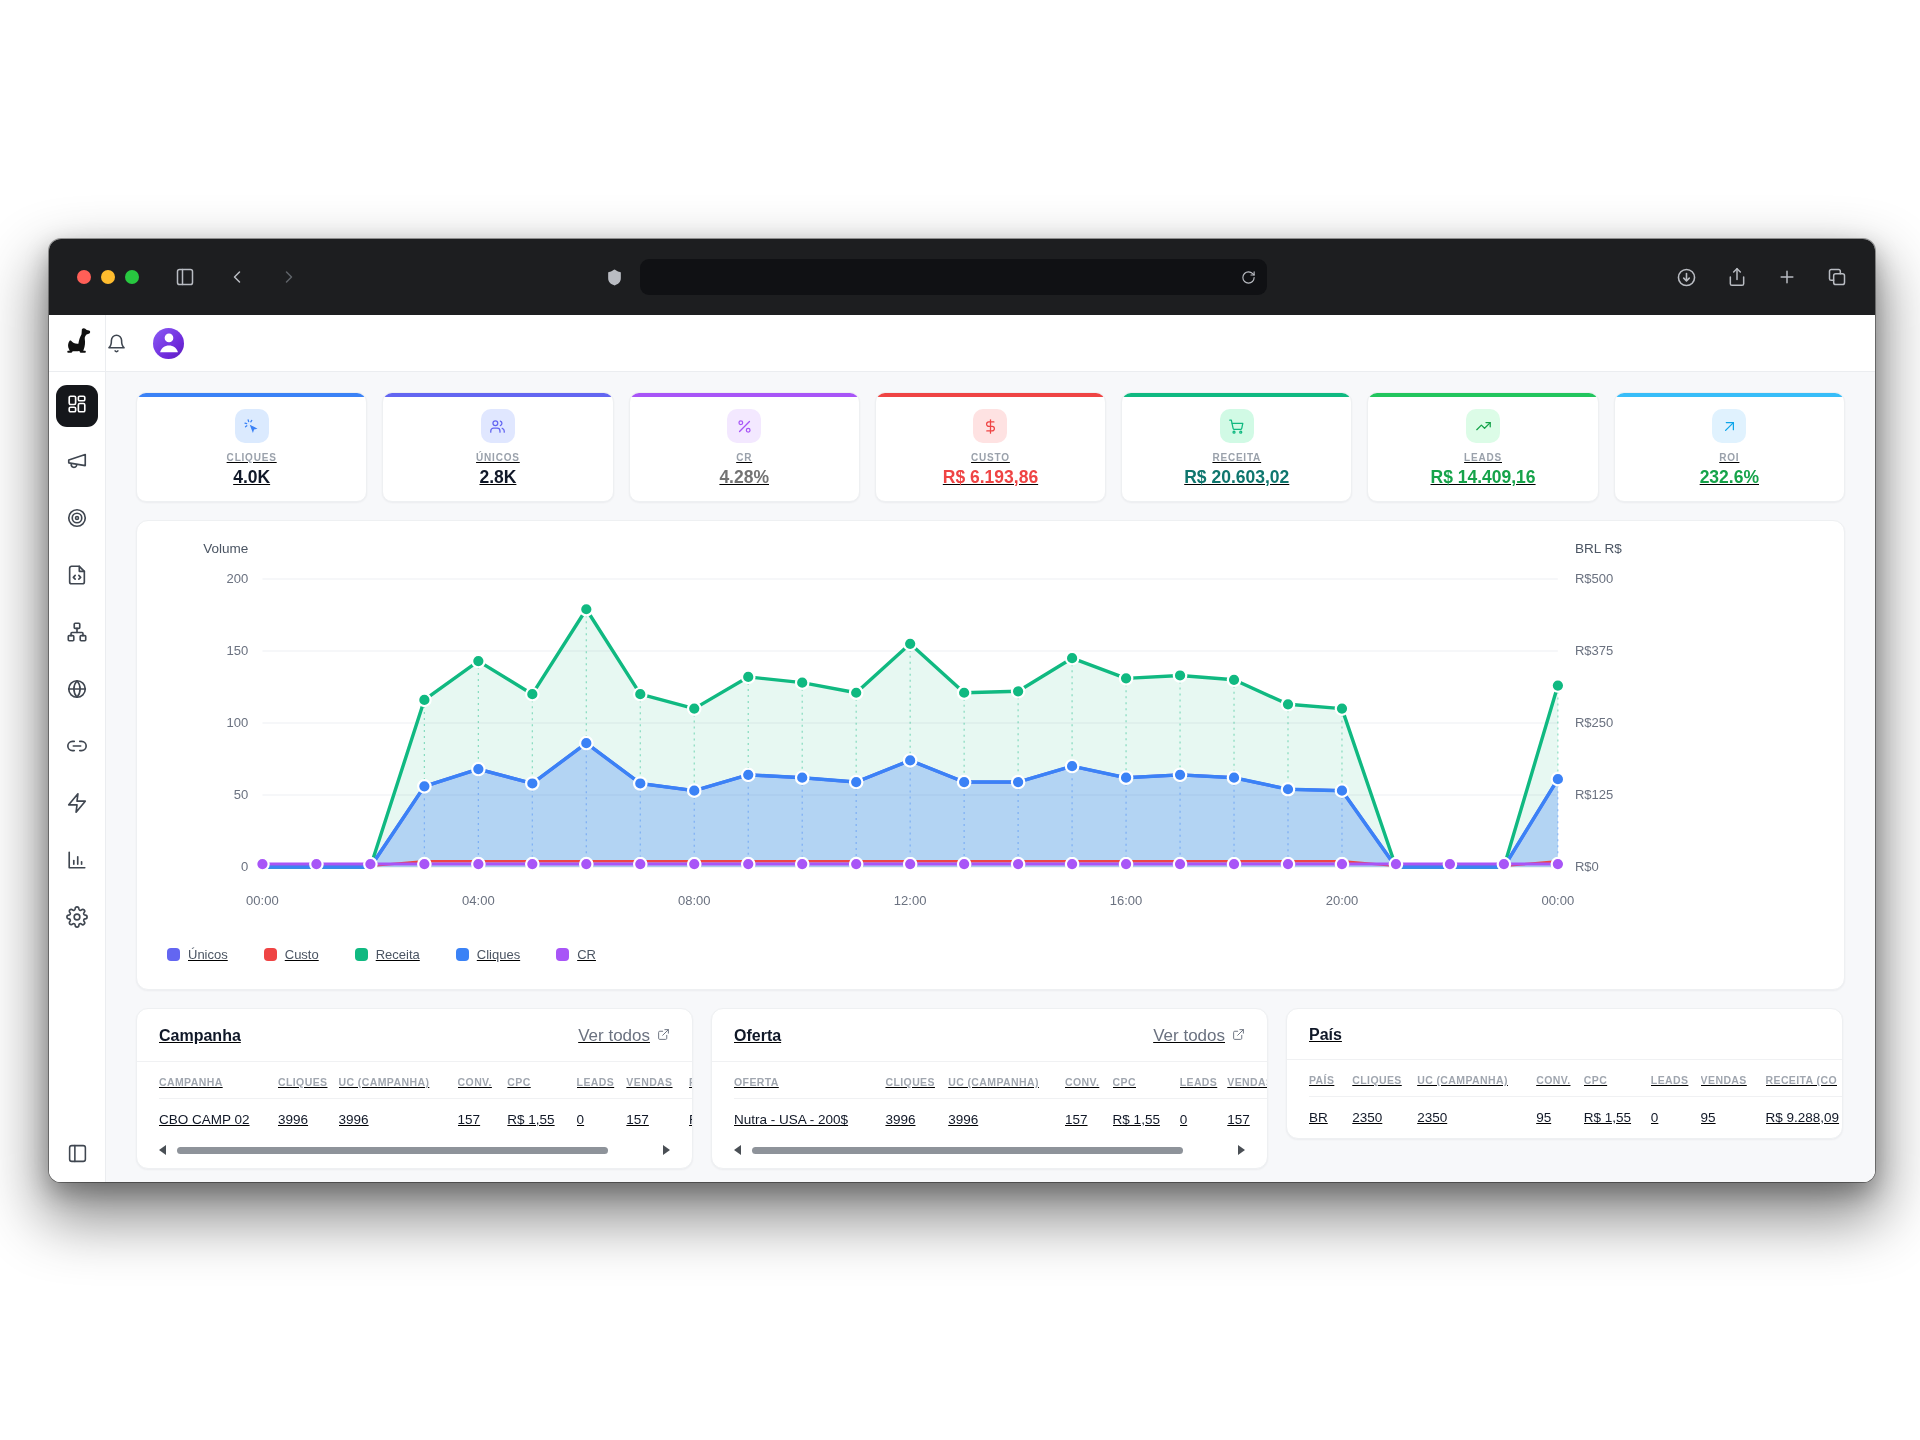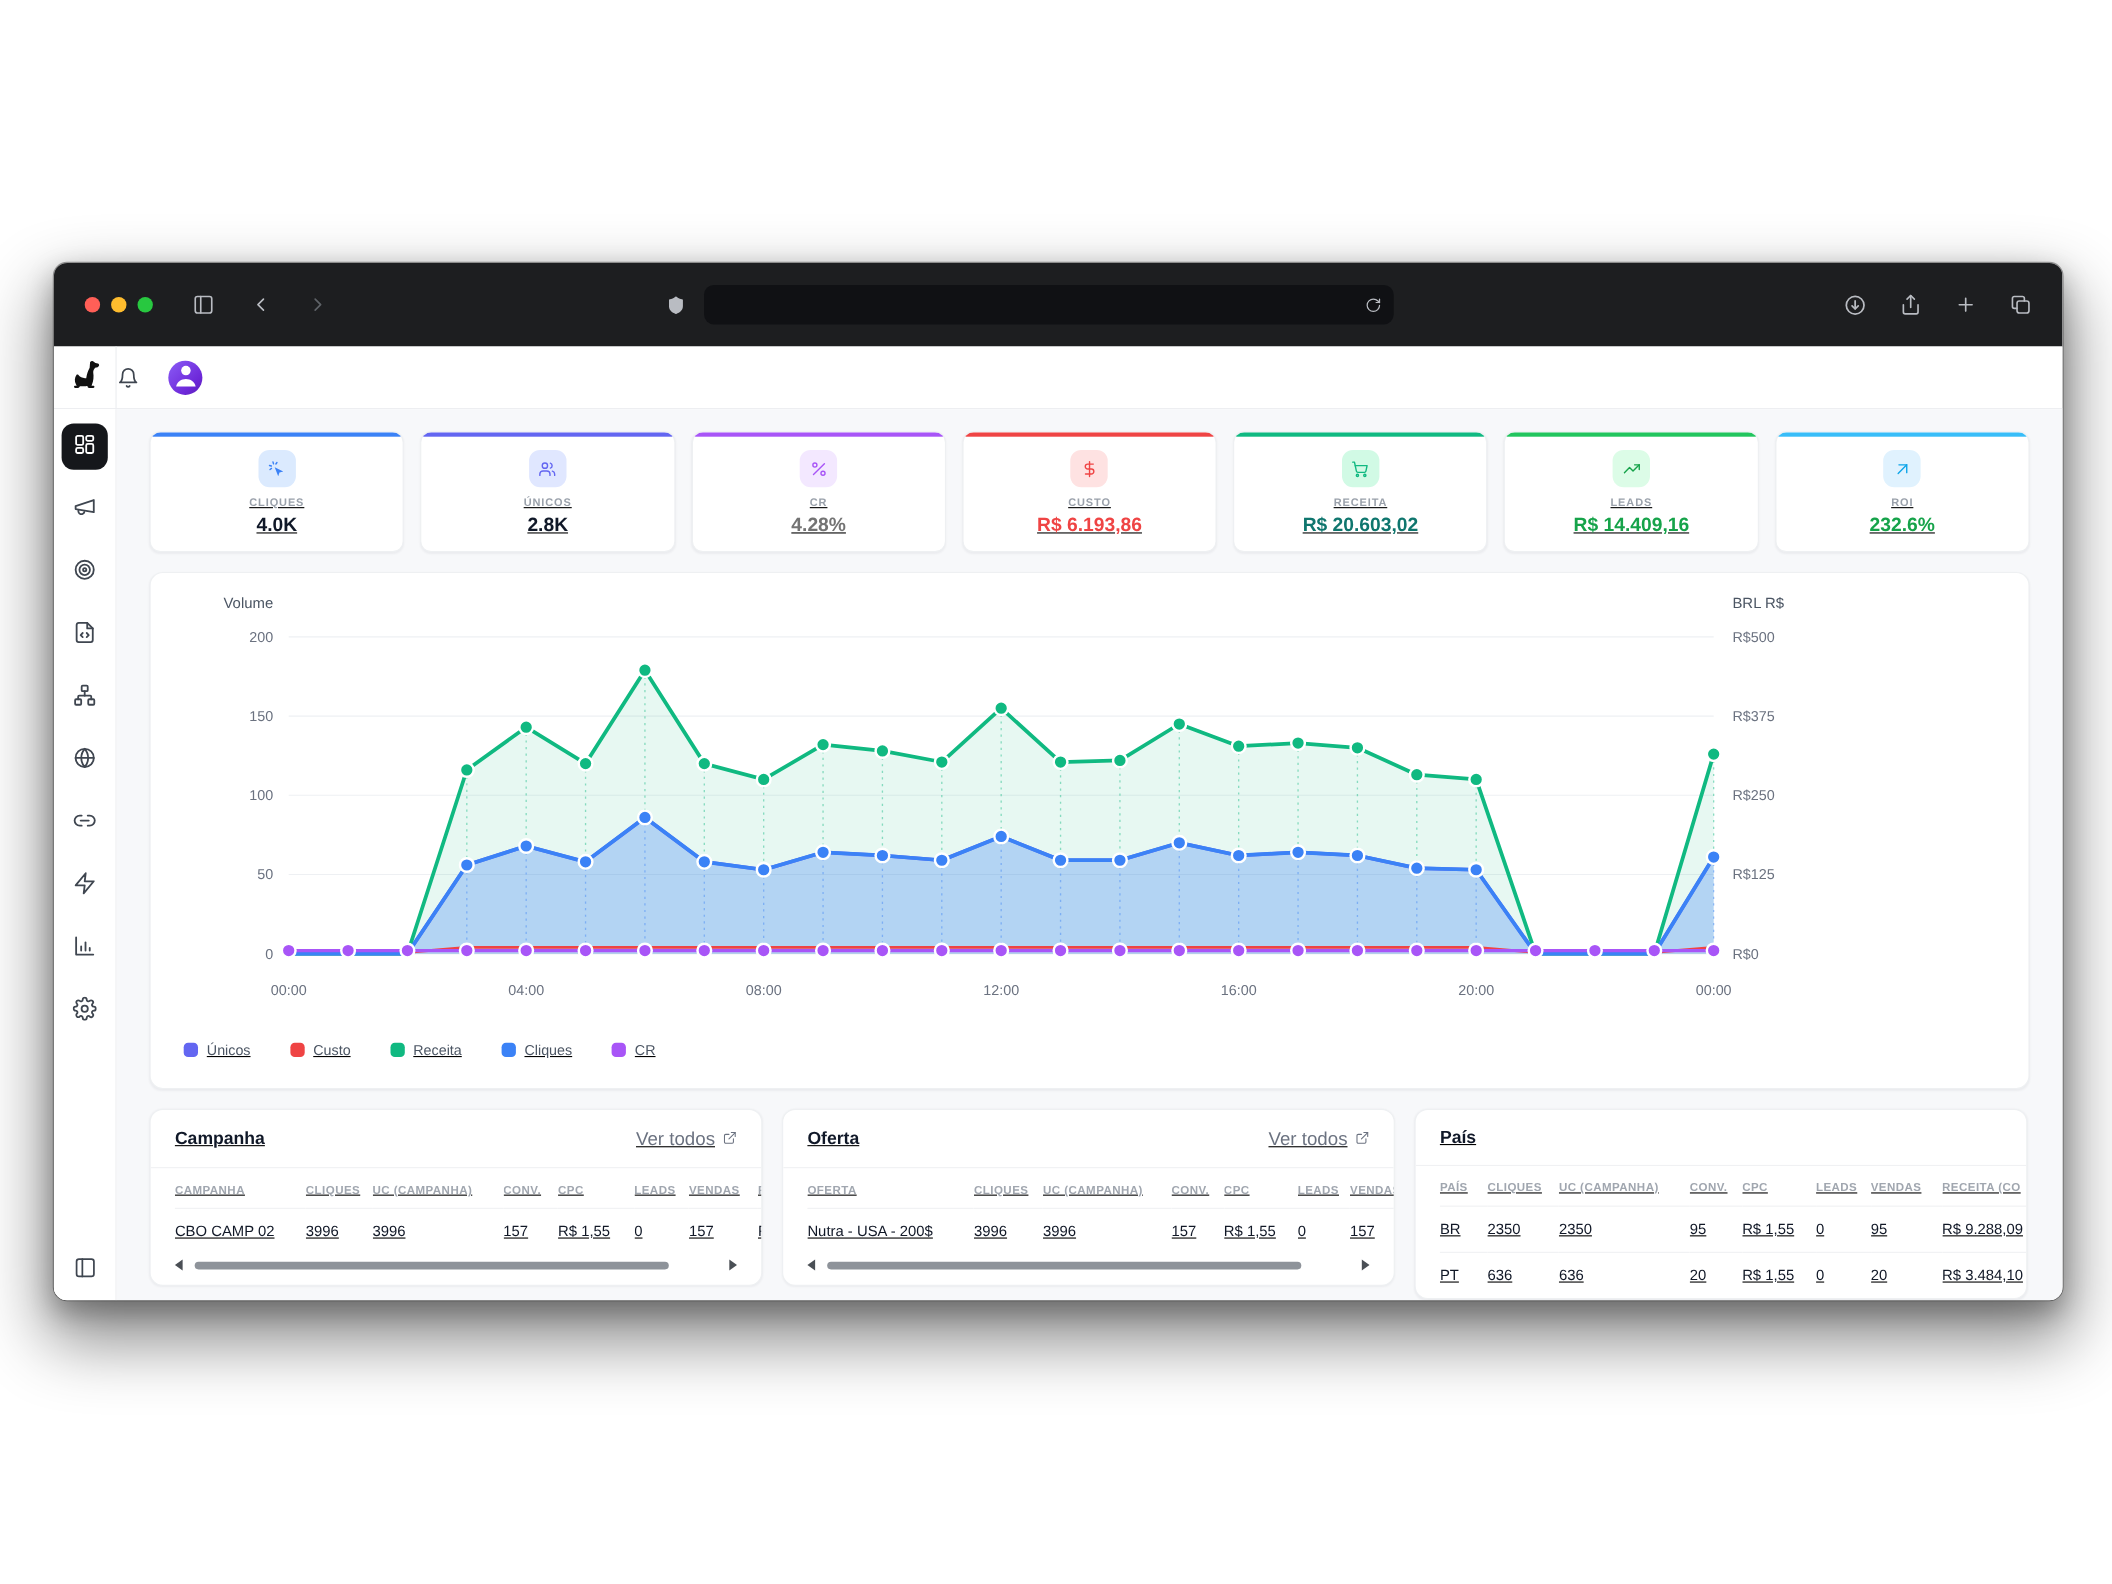--- a/index.html
+++ b/index.html
@@ -648,30 +648,20 @@
                 <tr>
                   <td>BR</td>
                   <td>2350</td>
                   <td>2350</td>
                   <td>95</td>
                   <td>R$ 1,55</td>
                   <td>0</td>
                   <td>95</td>
                   <td>R$ 9.288,09</td>
                 </tr>
-                <tr>
-                  <td>PT</td>
-                  <td>636</td>
-                  <td>636</td>
-                  <td>20</td>
-                  <td>R$ 1,55</td>
-                  <td>0</td>
-                  <td>20</td>
-                  <td>R$ 3.484,10</td>
-                </tr>
               </tbody>
             </table>
 
   </div>
 </div>
 
     </div>
   </div>
 </div>
 

